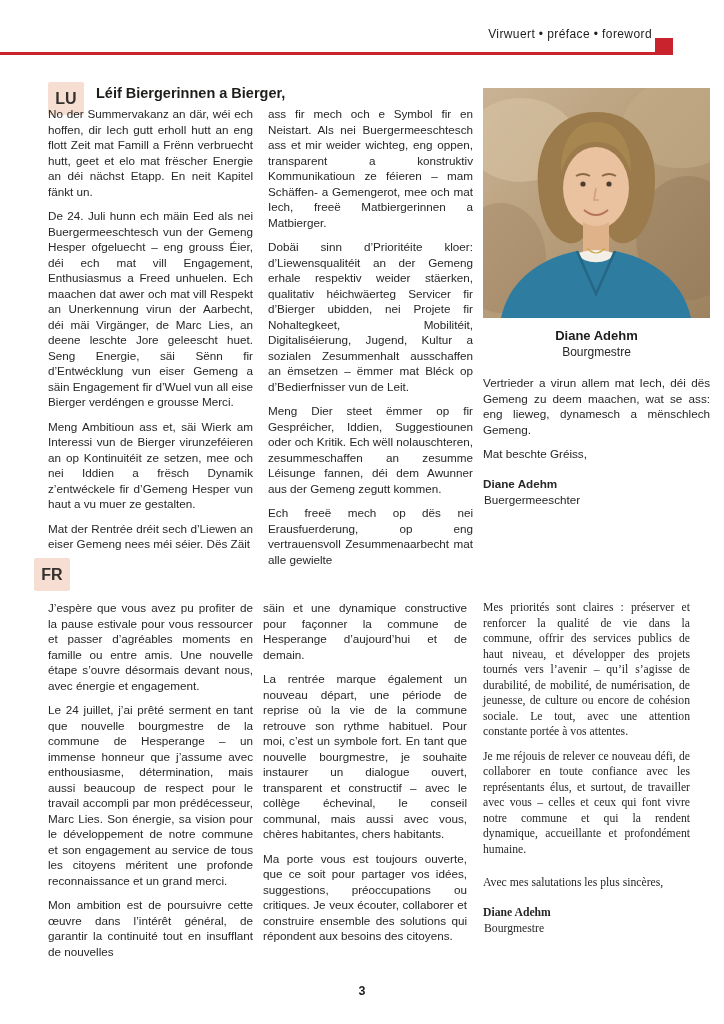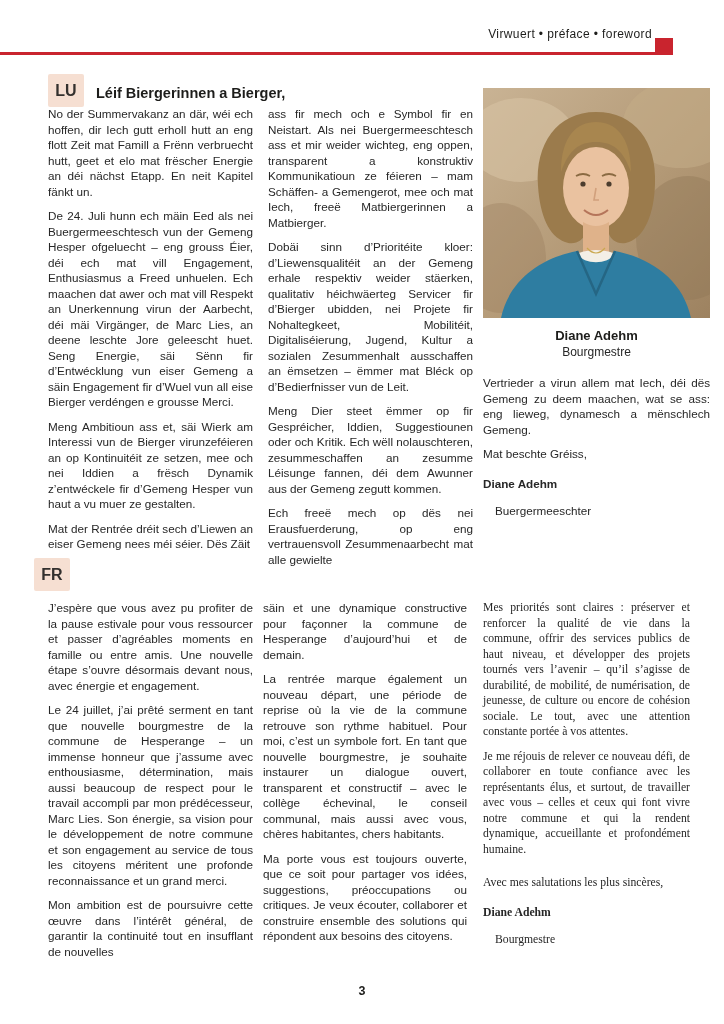--- a/index.html
+++ b/index.html
@@ -27,21 +27,21 @@
     width: 18px; height: 17px; background: #c9242e;
   }
   
   .badge {
     position: absolute; width: 36px; height: 33px;
     background: #f6dfd2; color: #33302e;
     font-weight: bold; font-size: 16px;
     display: flex; align-items: center; justify-content: center;
     border-radius: 2px;
   }
-  .badge-lu { left: 48px; top: 74px; }
+  .badge-lu { left: 48px; top: 82px; }
   .badge-fr { left: 34px; top: 558px; }
   .sec-heading {
     position: absolute; font-size: 14.5px; font-weight: bold; color: #1d1d1b;
     line-height: 18px;
   }
   .heading-lu { left: 96px; top: 84px; }
   .heading-fr { left: 96px; top: 557px; }
   
   .col { position: absolute; }
   .col p, .right-col p {
@@ -60,21 +60,21 @@
     margin-top: 10px; text-align: center;
     font-size: 13px; font-weight: bold; color: #1d1d1b;
   }
   .cap-title { text-align: center; font-size: 12px; margin-top: 2px; color: #272727; }
   .right-col .lead { margin-top: 16px; }
   .closing { margin-top: 16px; text-align: left !important; }
   .sig-name {
     font-weight: bold; font-size: 12px; margin: 14px 0 1px 0 !important;
     text-align: left !important;
   }
-  .sig-title { font-size: 11.7px; text-align: left !important; margin: 12px !important; }
+  .sig-title { font-size: 11.7px; text-align: left !important; margin: 1px !important; }
   .fr-col3 .closing { margin-top: 18px; }
   
   .page-num {
     position: absolute; left: 0; right: 0; top: 984px;
     text-align: center; font-size: 12.5px; font-weight: bold; color: #1d1d1b;
   }
 </style>
 </head>
 <body>
 

